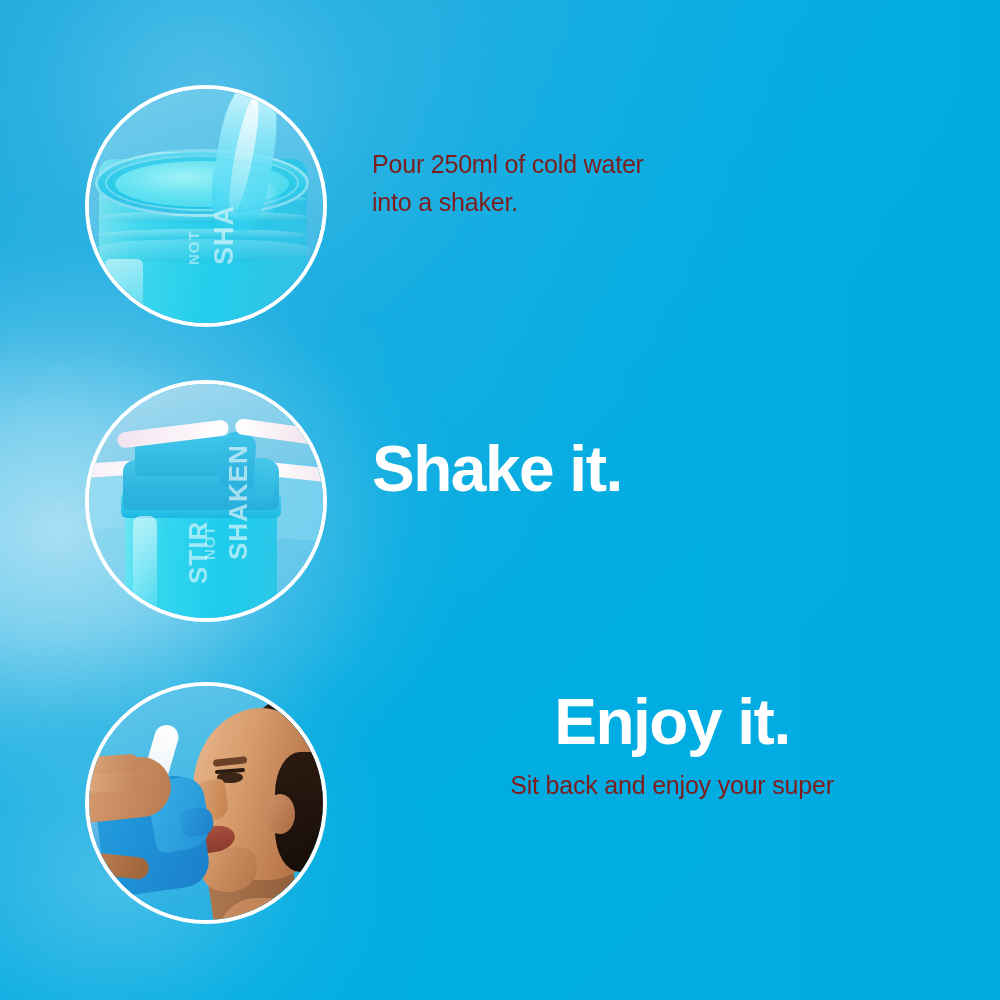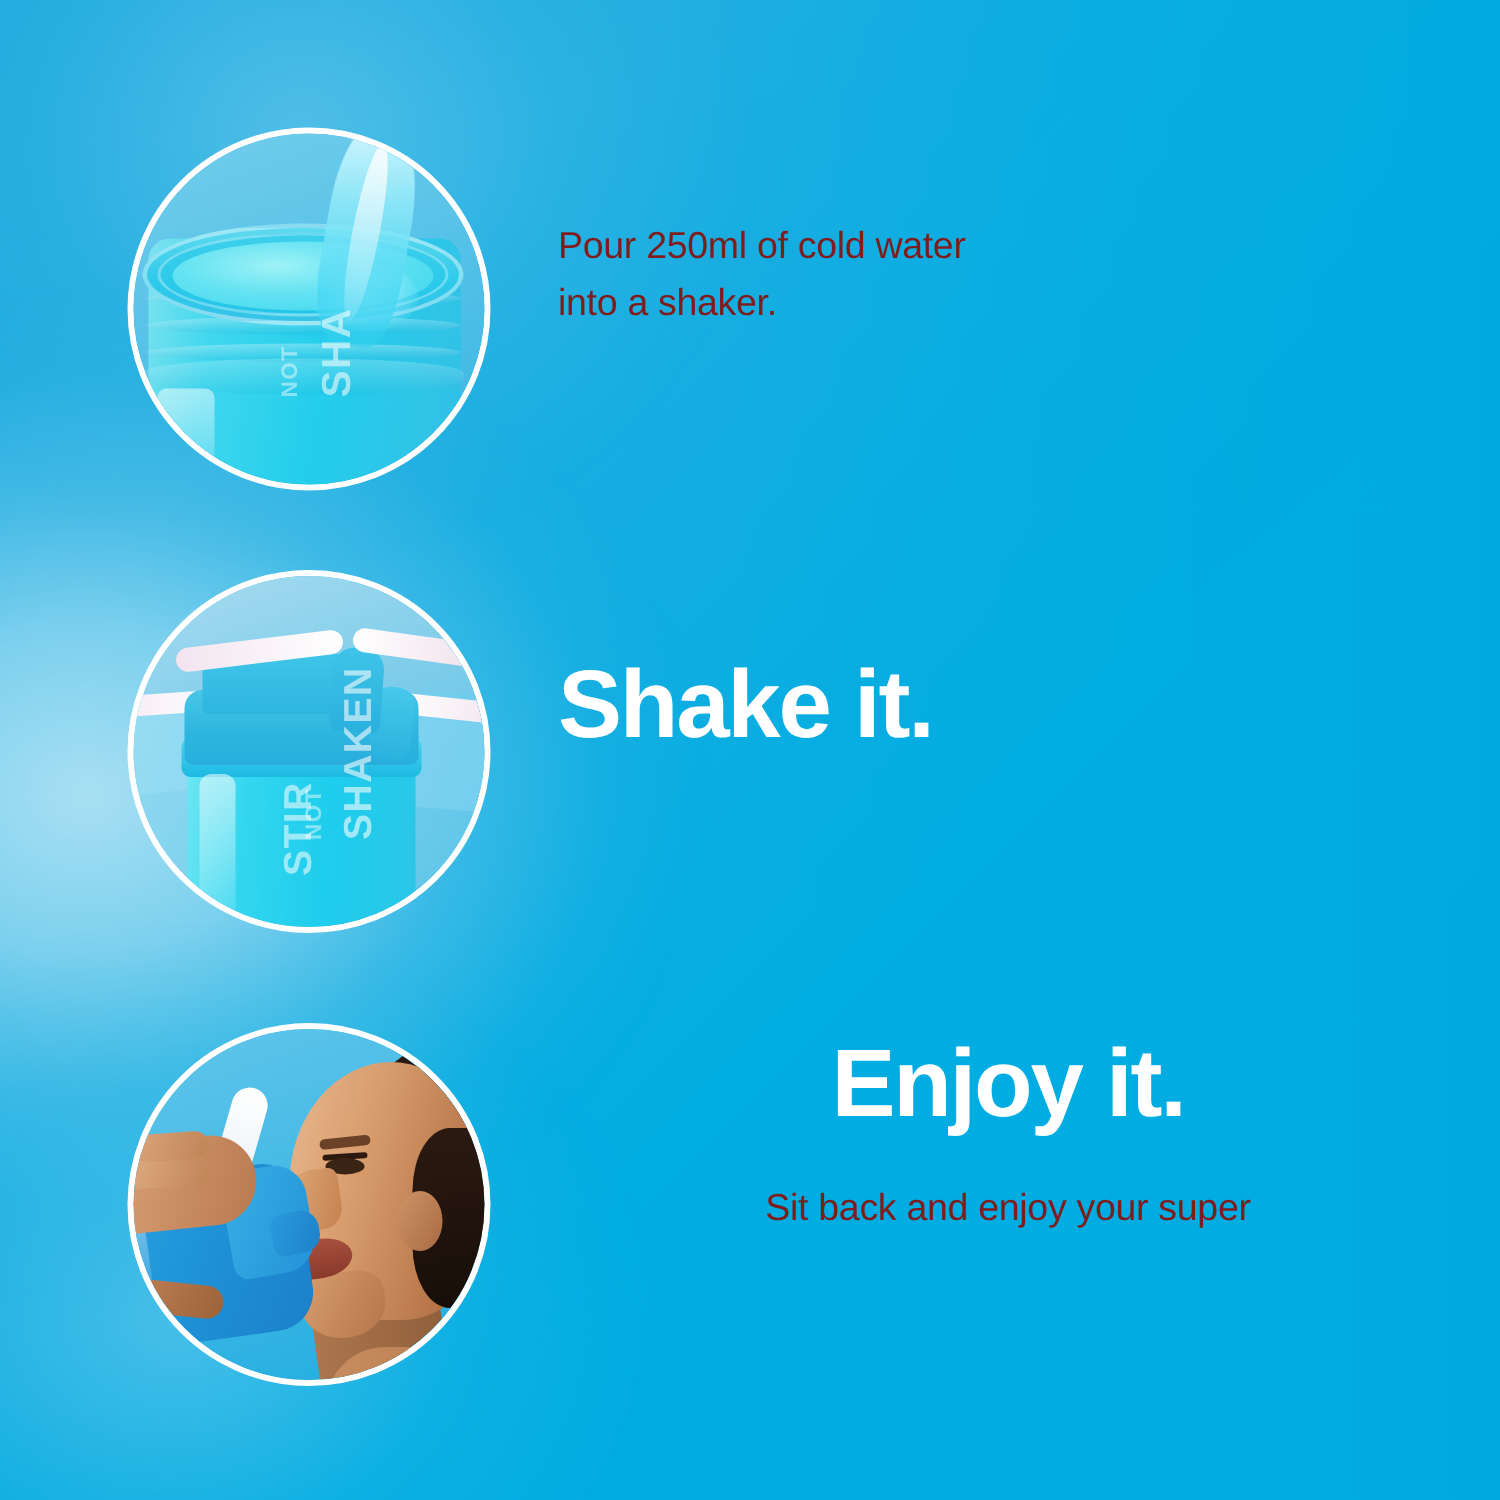--- a/index.html
+++ b/index.html
@@ -81,21 +81,21 @@
     line-height:38px;
     font-weight:400;
     margin:0;
     letter-spacing:-0.2px;
   }
   .row1 .textcol{top:40px;}
   .row1 .body{margin-top:20px;}
   .row2 .textcol{top:13px;margin-top:44px;}
   .row2 .body{margin-top:22px;}
   .row3 .textcol{top:8px;text-align:center;}
-  .row3 .body{margin-top:32px;}
+  .row3 .body{margin-top:12px;}
 
   
   .c1-bg{position:absolute;inset:0;background:linear-gradient(160deg,#74cdeb 0%,#57c2e8 45%,#35b6e4 100%);}
   .c1-bottle{
     position:absolute;left:10px;top:70px;width:208px;height:200px;
     background:linear-gradient(100deg,#7fe3ef 0%,#3fd7ee 22%,#23cdeb 55%,#30c4e7 85%,#2ebde5 100%);
     border-radius:14px 14px 10px 10px;
   }
   .c1-rim-outer{
     position:absolute;left:6px;top:60px;width:214px;height:68px;

